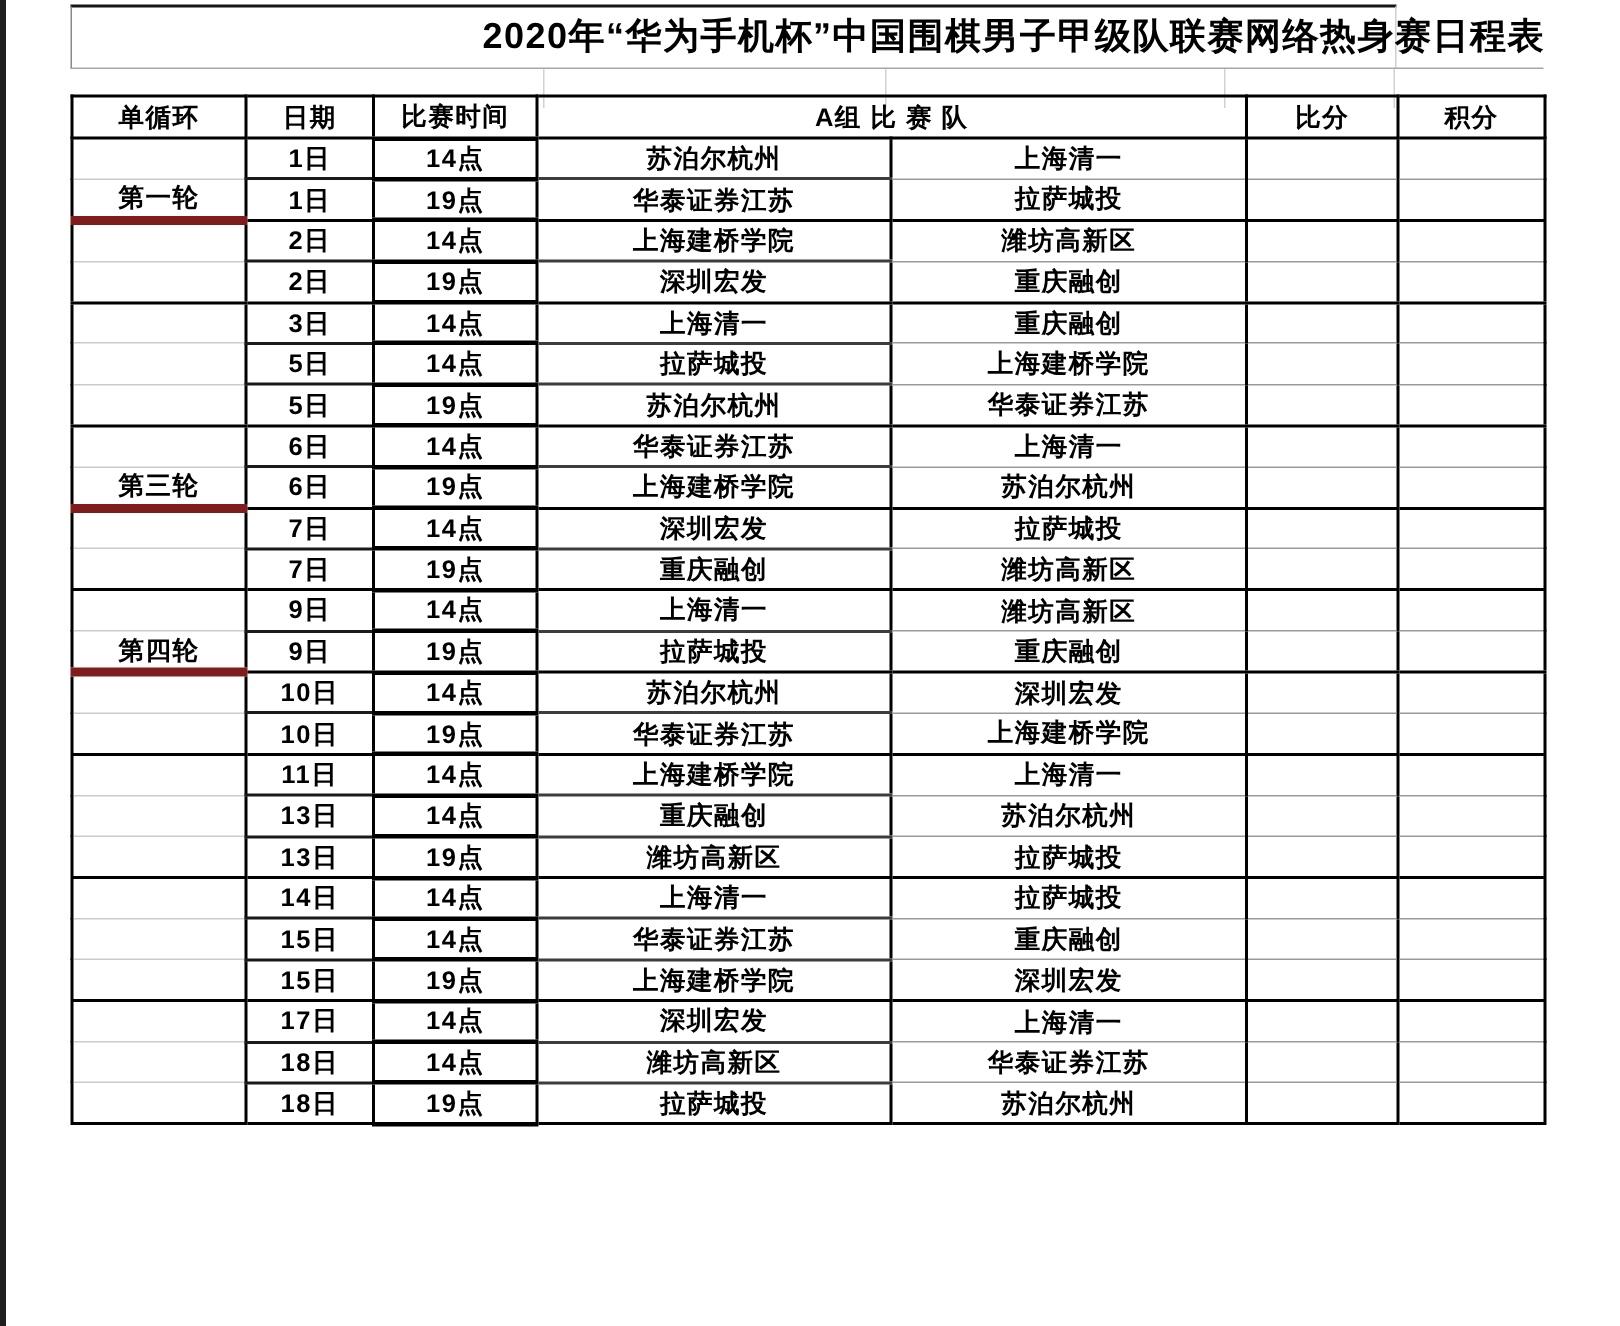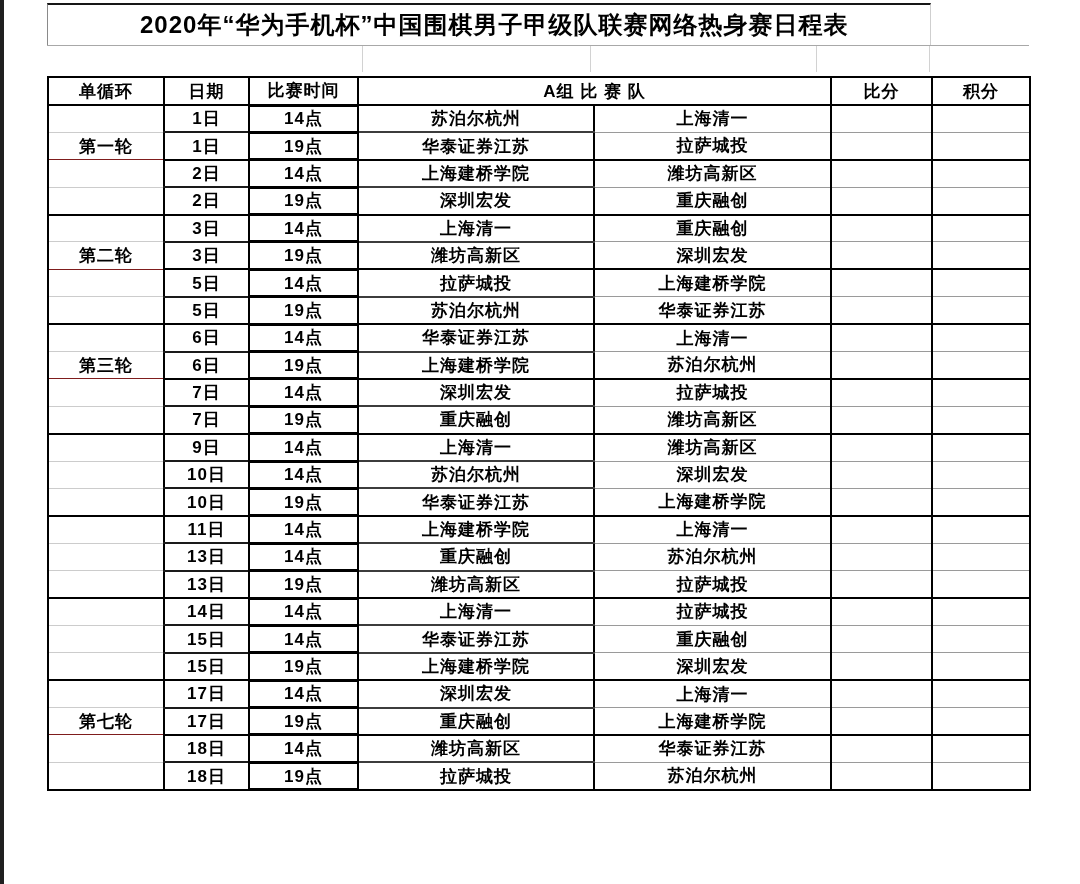--- a/index.html
+++ b/index.html
@@ -12,29 +12,29 @@
   .win-edge{position:absolute;left:0;top:0;width:4px;height:884px;background:#1f1f1f;}
 
   
   .title-box{
     position:absolute;left:47px;top:3px;width:882px;height:41px;
     border-top:2px solid #161616;border-left:1px solid #8a8a8a;border-right:1px solid #cfcfcf;
   }
   .title-underline{position:absolute;left:47px;top:45px;width:982px;height:0;border-top:1px solid #a8a8a8;}
   .page-title{
     position:absolute;left:140px;top:8px;width:890px;height:34px;
-    text-align:left;font-size:24px;font-weight:700;letter-spacing:1px;line-height:34px;white-space:nowrap;
+    text-align:right;font-size:24px;font-weight:700;letter-spacing:1px;line-height:34px;white-space:nowrap;
   }
   
   .gl{position:absolute;top:46px;height:26px;width:0;border-left:1px solid #d2d2d2;}
   .gl.g1{left:362px;}.gl.g2{left:590px;}.gl.g3{left:816px;}.gl.g4{left:929px;}
 
   
   table.sched{
-    position:absolute;left:47px;top:76px;width:982px;
+    position:absolute;left:47px;top:63px;width:982px;
     border-collapse:collapse;table-layout:fixed;
     border:2px solid #000;
   }
   col.w-round{width:116px;}col.w-date{width:85px;}col.w-time{width:109px;}
   col.w-t1{width:236px;}col.w-t2{width:237px;}col.w-score{width:101px;}col.w-pts{width:98px;}
 
   .sched th,.sched td{
     padding:0;text-align:center;vertical-align:middle;white-space:nowrap;overflow:hidden;
     font-size:17px;line-height:1;
   }
@@ -51,21 +51,21 @@
 
   tr.ra td.c-date, tr.rc td.c-date{border-bottom:2px solid #1a1a1a;}
   tr.ra td.c-time, tr.rc td.c-time{border-bottom:3px solid #000;margin-top:44px;}
   tr.ra td.c-t1,  tr.rc td.c-t1 {border-bottom:2px solid #3c3c3c;}
   tr.ra td.c-t2,  tr.rc td.c-t2 {border-bottom:1px solid #9a9a9a;}
   tr.ra td.c-score, tr.rc td.c-score,
   tr.ra td.c-pts,   tr.rc td.c-pts{border-bottom:1px solid #9a9a9a;}
 
   tr.rb td, tr.rd td{border-bottom:2px solid #000;}
   tr.rb td.c-time, tr.rd td.c-time{border-bottom:3px solid #000;}
-  tr.rb td.c-round{border-bottom:1px solid #7f1d1d;}
+  tr.rb td.c-round{border-bottom:6px solid #7f1d1d;}
 </style>
 </head>
 <body>
 
 <div class="win-edge"></div>
 
 <div class="title-box"></div>
 <div class="title-underline"></div>
 <div class="page-title">2020年“华为手机杯”中国围棋男子甲级队联赛网络热身赛日程表</div>
 
@@ -135,29 +135,20 @@
 
     <tr class="ra">
         <td class="c-round"></td>
         <td class="c-date">3日</td>
         <td class="c-time">14点</td>
         <td class="c-t1">上海清一</td>
         <td class="c-t2">重庆融创</td>
         <td class="c-score"></td>
         <td class="c-pts"></td>
       </tr>
-    <tr class="rb">
-        <td class="c-round">第二轮</td>
-        <td class="c-date">3日</td>
-        <td class="c-time">19点</td>
-        <td class="c-t1">潍坊高新区</td>
-        <td class="c-t2">深圳宏发</td>
-        <td class="c-score"></td>
-        <td class="c-pts"></td>
-      </tr>
     <tr class="rc">
         <td class="c-round"></td>
         <td class="c-date">5日</td>
         <td class="c-time">14点</td>
         <td class="c-t1">拉萨城投</td>
         <td class="c-t2">上海建桥学院</td>
         <td class="c-score"></td>
         <td class="c-pts"></td>
       </tr>
     <tr class="rd">
@@ -209,20 +200,29 @@
 
     <tr class="ra">
         <td class="c-round"></td>
         <td class="c-date">9日</td>
         <td class="c-time">14点</td>
         <td class="c-t1">上海清一</td>
         <td class="c-t2">潍坊高新区</td>
         <td class="c-score"></td>
         <td class="c-pts"></td>
       </tr>
+    <tr class="rb">
+        <td class="c-round">第四轮</td>
+        <td class="c-date">9日</td>
+        <td class="c-time">19点</td>
+        <td class="c-t1">拉萨城投</td>
+        <td class="c-t2">重庆融创</td>
+        <td class="c-score"></td>
+        <td class="c-pts"></td>
+      </tr>
     <tr class="rc">
         <td class="c-round"></td>
         <td class="c-date">10日</td>
         <td class="c-time">14点</td>
         <td class="c-t1">苏泊尔杭州</td>
         <td class="c-t2">深圳宏发</td>
         <td class="c-score"></td>
         <td class="c-pts"></td>
       </tr>
     <tr class="rd">
@@ -293,29 +293,20 @@
 
     <tr class="ra">
         <td class="c-round"></td>
         <td class="c-date">17日</td>
         <td class="c-time">14点</td>
         <td class="c-t1">深圳宏发</td>
         <td class="c-t2">上海清一</td>
         <td class="c-score"></td>
         <td class="c-pts"></td>
       </tr>
-    <tr class="rb">
-        <td class="c-round">第七轮</td>
-        <td class="c-date">17日</td>
-        <td class="c-time">19点</td>
-        <td class="c-t1">重庆融创</td>
-        <td class="c-t2">上海建桥学院</td>
-        <td class="c-score"></td>
-        <td class="c-pts"></td>
-      </tr>
     <tr class="rc">
         <td class="c-round"></td>
         <td class="c-date">18日</td>
         <td class="c-time">14点</td>
         <td class="c-t1">潍坊高新区</td>
         <td class="c-t2">华泰证券江苏</td>
         <td class="c-score"></td>
         <td class="c-pts"></td>
       </tr>
     <tr class="rd">

